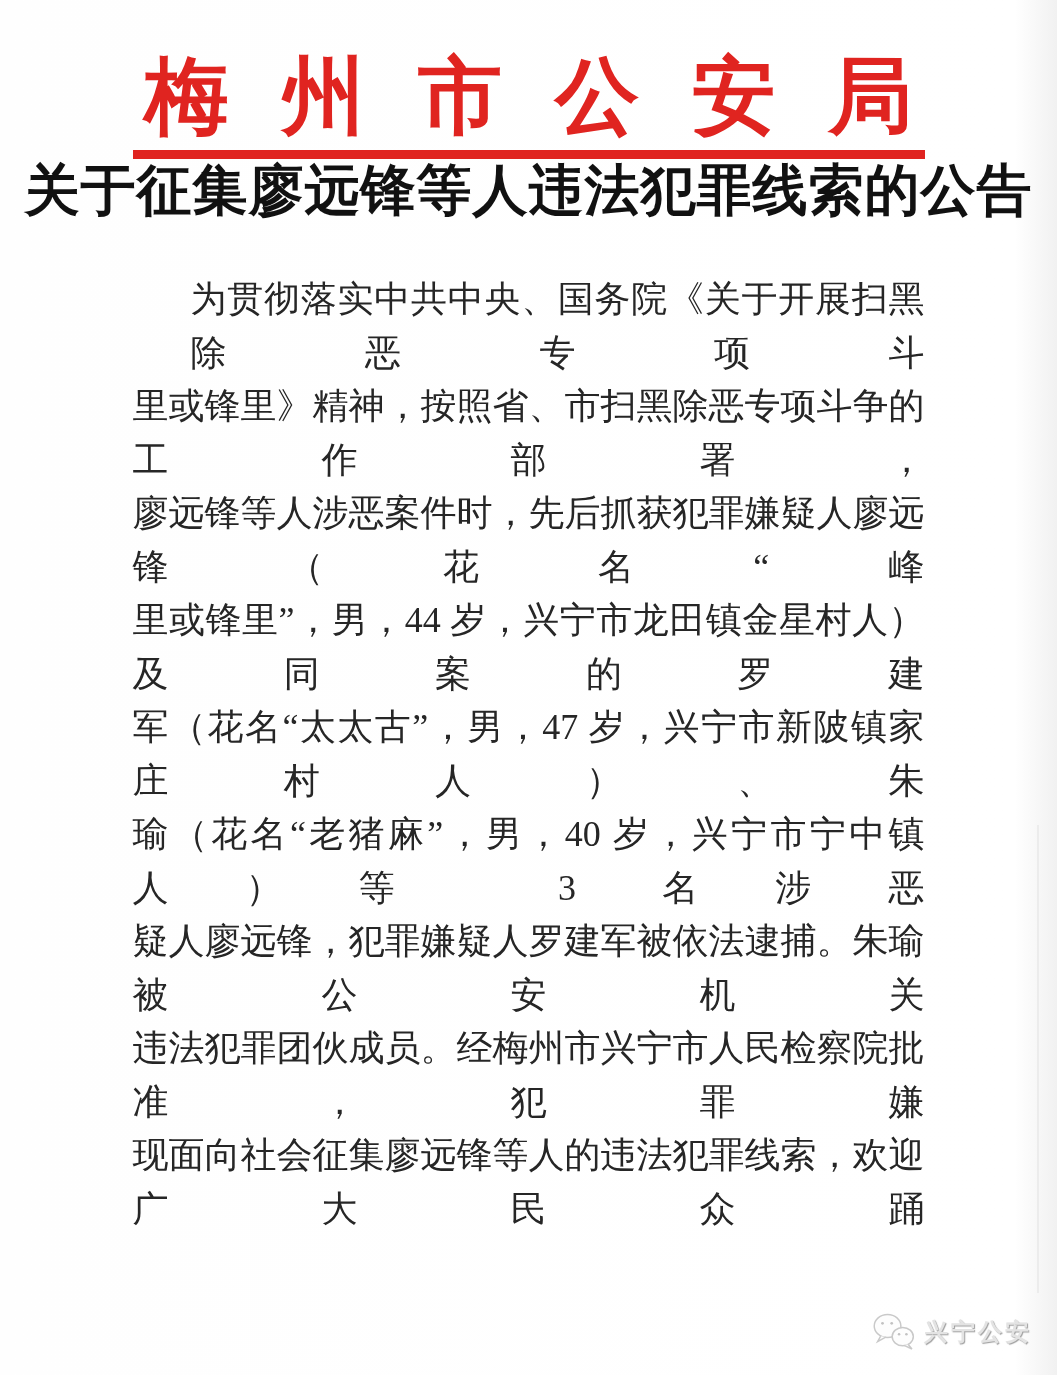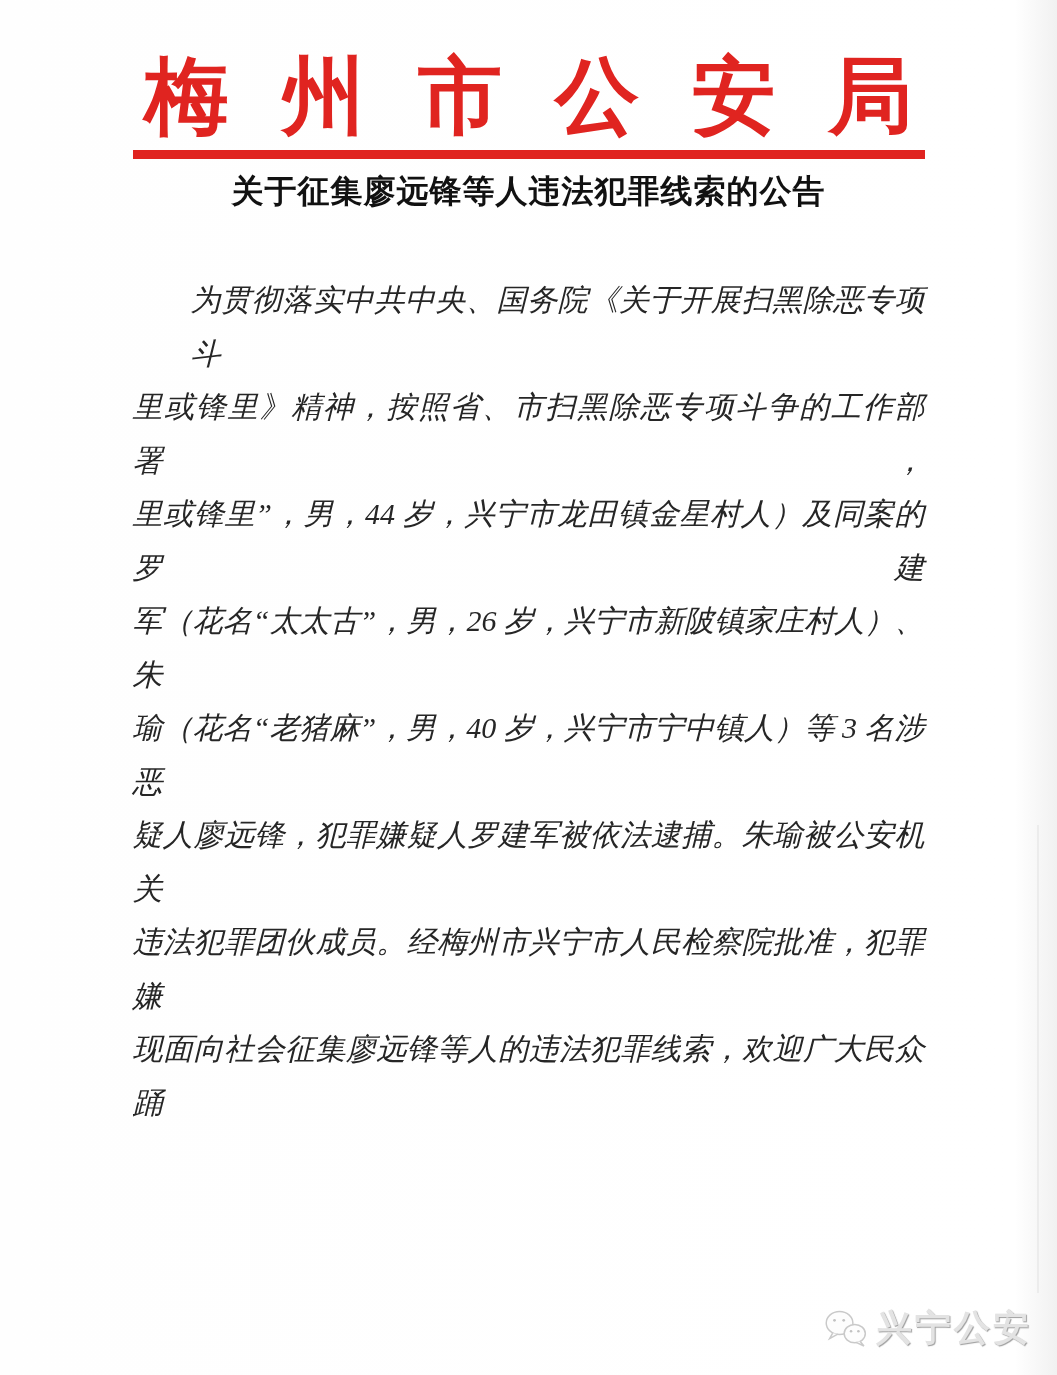--- a/index.html
+++ b/index.html
@@ -28,52 +28,51 @@
     font-family: "Liberation Serif", "DejaVu Serif", serif;
   }
   .red-rule {
     width: 792px;
     height: 9px;
     margin: 8px auto 0 auto;
     background: #e02420;
   }
   .doc-title {
     margin-top: 9px;
-    font-size: 32px;
+    font-size: 55px;
     line-height: 46px;
     font-weight: 700;
     color: #111111;
     text-align: center;
     letter-spacing: 1px;
   }
 
   .body-block { margin-top: 59px; color: #262626; }
   .line {
-    font-size: 30px;
+    font-size: 36px;
     line-height: 53.5px;
     white-space: nowrap;
-    font-style: italic;
   }
   .j {
     white-space: normal;
     text-align: justify;
     text-align-last: justify;
   }
   .indent { padding-left: 58px; box-sizing: border-box; }
 
   .watermark {
     position: absolute;
     right: 25px;
     bottom: 22px;
     display: flex;
     align-items: center;
     gap: 7px;
   }
   .watermark-label {
-    font-size: 36px;
+    font-size: 24px;
     font-weight: 700;
     letter-spacing: 3px;
     font-family: Liberation Mono, monospace;
     color: #e3e3e3;
     text-shadow: 1px 1px 1px #9e9e9e, -1px -1px 1px #ffffff;
   }
   .scan-edge {
     position: absolute;
     right: 18px;
     top: 60%;
@@ -90,22 +89,23 @@
 
   <div class="agency-title">梅州市公安局</div>
 
   <div class="red-rule"></div>
 
   <div class="doc-title">关于征集廖远锋等人违法犯罪线索的公告</div>
 
   <div class="content body-block">
     <div class="line j indent">为贯彻落实中共中央、国务院《关于开展扫黑除恶专项斗</div>
     <div class="line j">里或锋里》精神，按照省、市扫黑除恶专项斗争的工作部署，</div>
+    <div class="line j">廖远锋等人涉恶案件时，先后抓获犯罪嫌疑人廖远锋（花名“峰</div>
     <div class="line j">里或锋里”，男，44 岁，兴宁市龙田镇金星村人）及同案的罗建</div>
-    <div class="line j">军（花名“太太古”，男，26 岁，兴宁市新陂镇家庄村人）、朱</div>
+    <div class="line j">军（花名“太太古”，男，47 岁，兴宁市新陂镇家庄村人）、朱</div>
     <div class="line j">瑜（花名“老猪麻”，男，40 岁，兴宁市宁中镇人）等 3 名涉恶</div>
     <div class="line j">疑人廖远锋，犯罪嫌疑人罗建军被依法逮捕。朱瑜被公安机关</div>
     <div class="line j">违法犯罪团伙成员。经梅州市兴宁市人民检察院批准，犯罪嫌</div>
     <div class="line j">现面向社会征集廖远锋等人的违法犯罪线索，欢迎广大民众踊</div>
 
   </div>
 
   <div class="scan-edge"></div>
 
   <div class="watermark">

